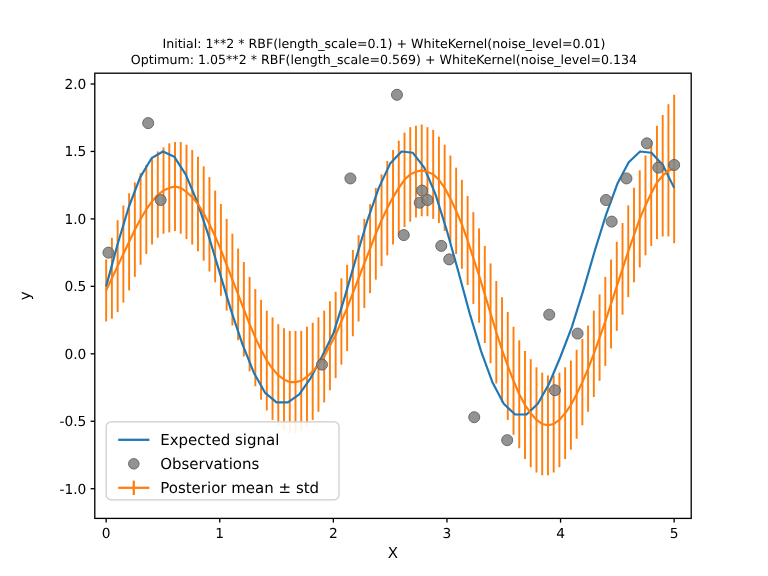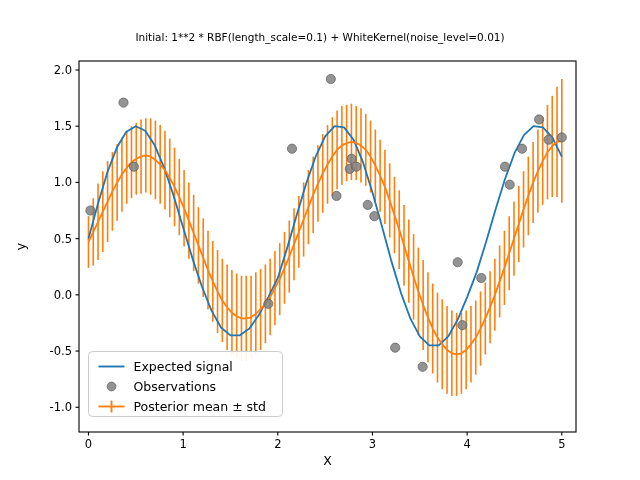--- a/index.html
+++ b/index.html
@@ -64,20 +64,21 @@
     stroke-width: 1.1;
   }
 </style>
 </head>
 <body>
 
 <div id="figure">
 
   <div class="title-block">
     <span class="title-line">Initial: 1**2 * RBF(length_scale=0.1) + WhiteKernel(noise_level=0.01)</span>
+    <span class="title-line">Optimum: 1.05**2 * RBF(length_scale=0.569) + WhiteKernel(noise_level=0.134</span>
   </div>
 
   <svg class="plot" width="640" height="480">
     <g id="errorbars-group">
         <line x1="88.47" y1="216.15" x2="88.47" y2="267.86" stroke="#ff7f0e" stroke-width="1.6"></line>
         <line x1="93.25" y1="198.16" x2="93.25" y2="265.61" stroke="#ff7f0e" stroke-width="1.6"></line>
         <line x1="98.03" y1="183.54" x2="98.03" y2="259.99" stroke="#ff7f0e" stroke-width="1.6"></line>
         <line x1="102.81" y1="171.18" x2="102.81" y2="252.12" stroke="#ff7f0e" stroke-width="1.6"></line>
         <line x1="107.59" y1="161.06" x2="107.59" y2="242.00" stroke="#ff7f0e" stroke-width="1.6"></line>
         <line x1="112.37" y1="152.06" x2="112.37" y2="230.76" stroke="#ff7f0e" stroke-width="1.6"></line>

